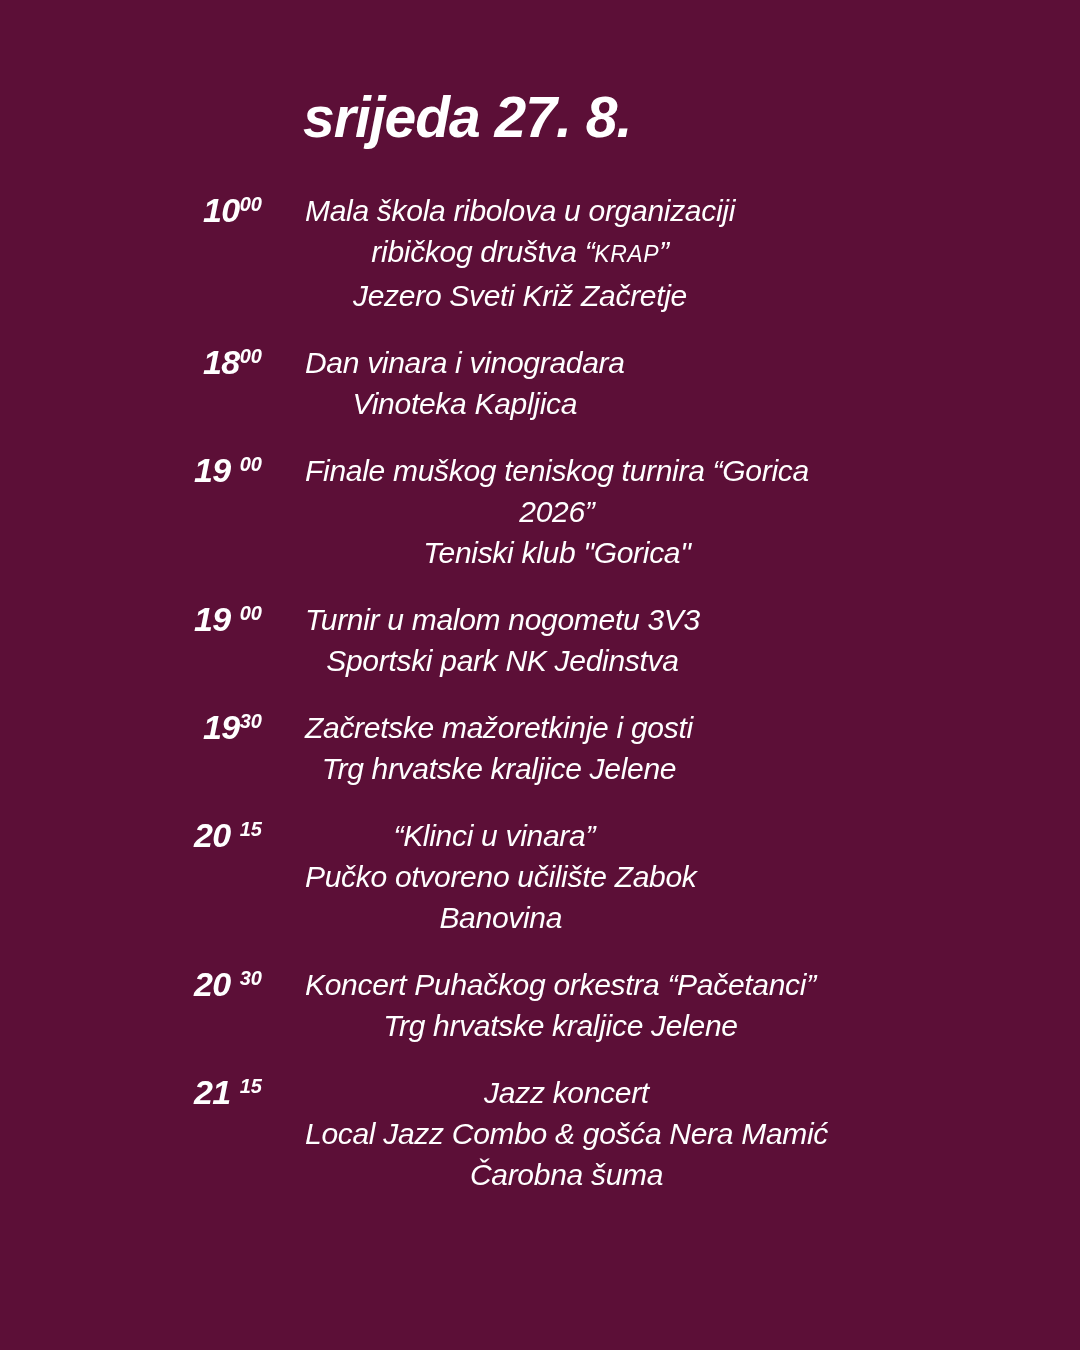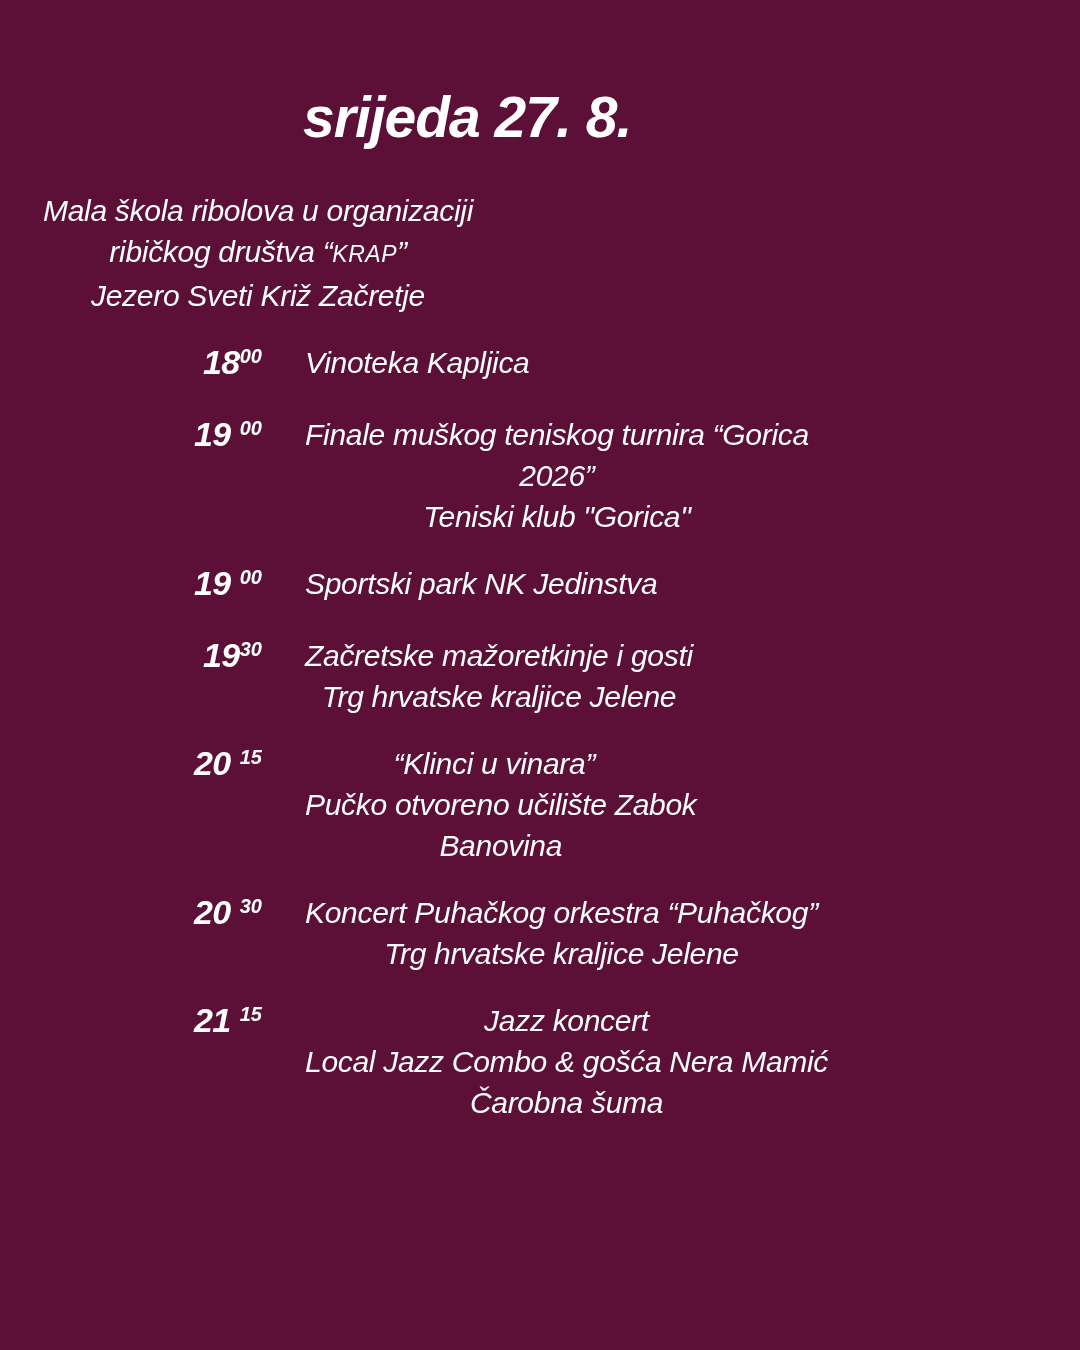--- a/index.html
+++ b/index.html
@@ -58,46 +58,49 @@
 </head>
 <body>
 
 <div class="poster">
 
   <div class="title">srijeda 27. 8.</div>
 
   <div class="events">
 
     <div class="event">
+      <div class="time"><span class="hour">10</span><span class="sup">00</span></div>
       <div class="text">
         <div class="line"><span class="seg">Mala škola ribolova u organizaciji</span></div>
         <div class="line"><span class="seg">ribičkog društva “</span><span class="seg smallcaps">KRAP</span><span class="seg">”</span></div>
         <div class="line"><span class="seg">Jezero Sveti Križ Začretje</span></div>
       </div>
     </div>
 
     <div class="event">
       <div class="time"><span class="hour">18</span><span class="sup">00</span></div>
       <div class="text">
+        <div class="line"><span class="seg">Dan vinara i vinogradara</span></div>
         <div class="line"><span class="seg">Vinoteka Kapljica</span></div>
       </div>
     </div>
 
     <div class="event">
       <div class="time spaced"><span class="hour">19</span><span class="sup">00</span></div>
       <div class="text">
         <div class="line"><span class="seg">Finale muškog teniskog turnira </span><span class="seg bold">“Gorica</span></div>
         <div class="line"><span class="seg bold">2026”</span></div>
         <div class="line"><span class="seg">Teniski klub "Gorica"</span></div>
       </div>
     </div>
 
     <div class="event">
       <div class="time spaced"><span class="hour">19</span><span class="sup">00</span></div>
       <div class="text">
+        <div class="line"><span class="seg">Turnir u malom nogometu 3V3</span></div>
         <div class="line"><span class="seg">Sportski park NK Jedinstva</span></div>
       </div>
     </div>
 
     <div class="event">
       <div class="time"><span class="hour">19</span><span class="sup">30</span></div>
       <div class="text">
         <div class="line"><span class="seg bold">Začretske mažoretkinje i gosti</span></div>
         <div class="line"><span class="seg">Trg hrvatske kraljice Jelene</span></div>
       </div>
@@ -108,21 +111,21 @@
       <div class="text">
         <div class="line hang"><span class="seg bold">“Klinci u vinara”</span></div>
         <div class="line"><span class="seg">Pučko otvoreno učilište Zabok</span></div>
         <div class="line"><span class="seg">Banovina</span></div>
       </div>
     </div>
 
     <div class="event">
       <div class="time spaced"><span class="hour">20</span><span class="sup">30</span></div>
       <div class="text">
-        <div class="line"><span class="seg">Koncert Puhačkog orkestra </span><span class="seg bold">“Puhačkog”</span></div>
+        <div class="line"><span class="seg">Koncert Puhačkog orkestra </span><span class="seg bold">“Pačetanci”</span></div>
         <div class="line"><span class="seg">Trg hrvatske kraljice Jelene</span></div>
       </div>
     </div>
 
     <div class="event">
       <div class="time spaced"><span class="hour">21</span><span class="sup">15</span></div>
       <div class="text">
         <div class="line"><span class="seg">Jazz koncert</span></div>
         <div class="line"><span class="seg bold">Local Jazz Combo &amp; gošća Nera Mamić</span></div>
         <div class="line"><span class="seg">Čarobna šuma</span></div>

